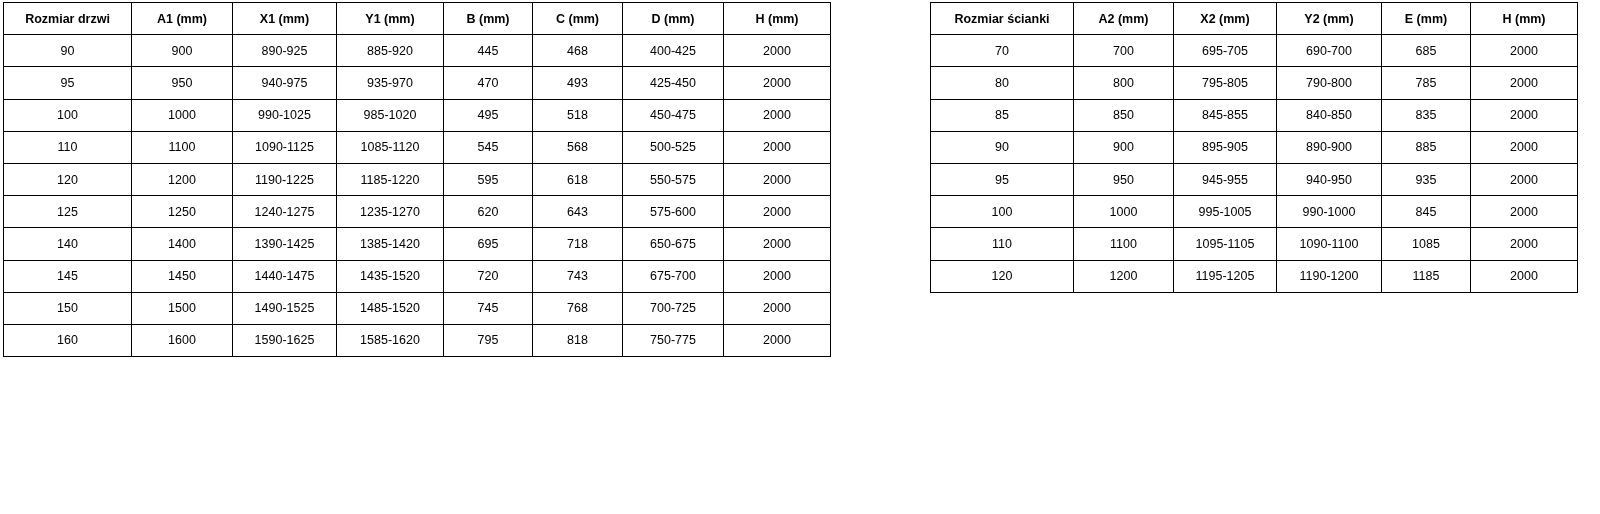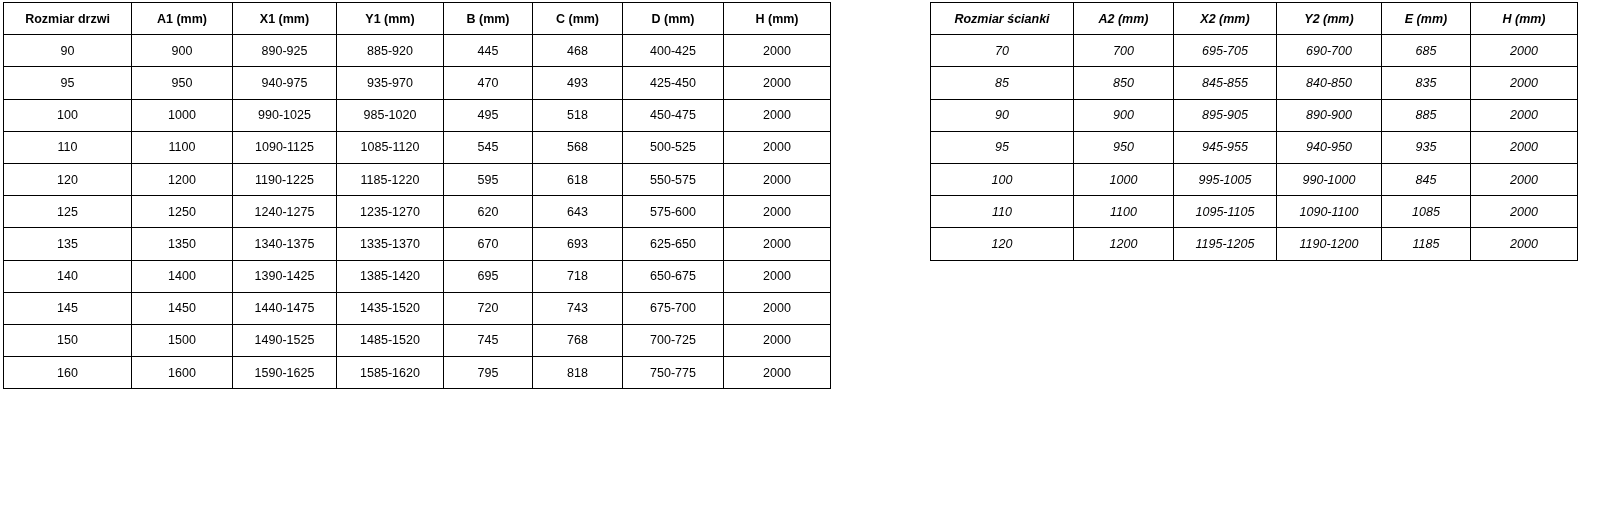--- a/index.html
+++ b/index.html
@@ -17,21 +17,21 @@
   .page {
     position: relative;
     width: 1600px;
     height: 486px;
   }
   .table-wrap {
     position: absolute;
     top: 2px;
   }
   #doors-wrap { left: 3px; }
-  #walls-wrap { left: 930px; font-style: italic; }
+  #walls-wrap { left: 930px; }
 
   table {
     border-collapse: collapse;
     table-layout: fixed;
   }
   th, td {
     border: 1px solid #000000;
     text-align: center;
     vertical-align: middle;
     font-size: 12.5px;
@@ -149,30 +149,20 @@
             <td>125</td>
             <td>1250</td>
             <td>1240-1275</td>
             <td>1235-1270</td>
             <td>620</td>
             <td>643</td>
             <td>575-600</td>
             <td>2000</td>
           </tr>
           <tr>
-            <td>135</td>
-            <td>1350</td>
-            <td>1340-1375</td>
-            <td>1335-1370</td>
-            <td>670</td>
-            <td>693</td>
-            <td>625-650</td>
-            <td>2000</td>
-          </tr>
-          <tr>
             <td>140</td>
             <td>1400</td>
             <td>1390-1425</td>
             <td>1385-1420</td>
             <td>695</td>
             <td>718</td>
             <td>650-675</td>
             <td>2000</td>
           </tr>
           <tr>
@@ -232,20 +222,28 @@
       <tbody id="walls-body">
           <tr>
             <td>70</td>
             <td>700</td>
             <td>695-705</td>
             <td>690-700</td>
             <td>685</td>
             <td>2000</td>
           </tr>
           <tr>
+            <td>80</td>
+            <td>800</td>
+            <td>795-805</td>
+            <td>790-800</td>
+            <td>785</td>
+            <td>2000</td>
+          </tr>
+          <tr>
             <td>85</td>
             <td>850</td>
             <td>845-855</td>
             <td>840-850</td>
             <td>835</td>
             <td>2000</td>
           </tr>
           <tr>
             <td>90</td>
             <td>900</td>

